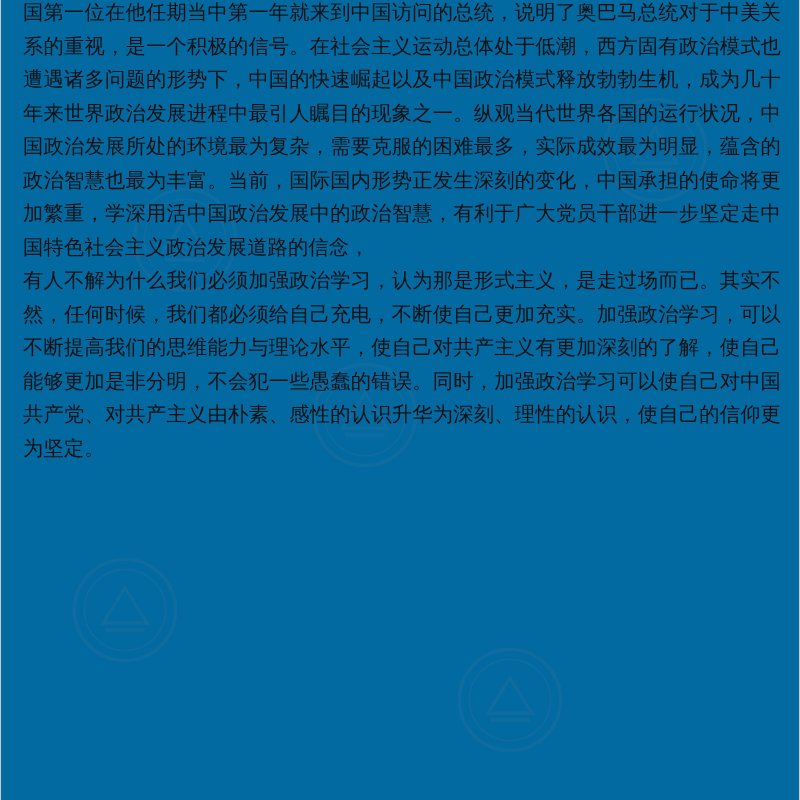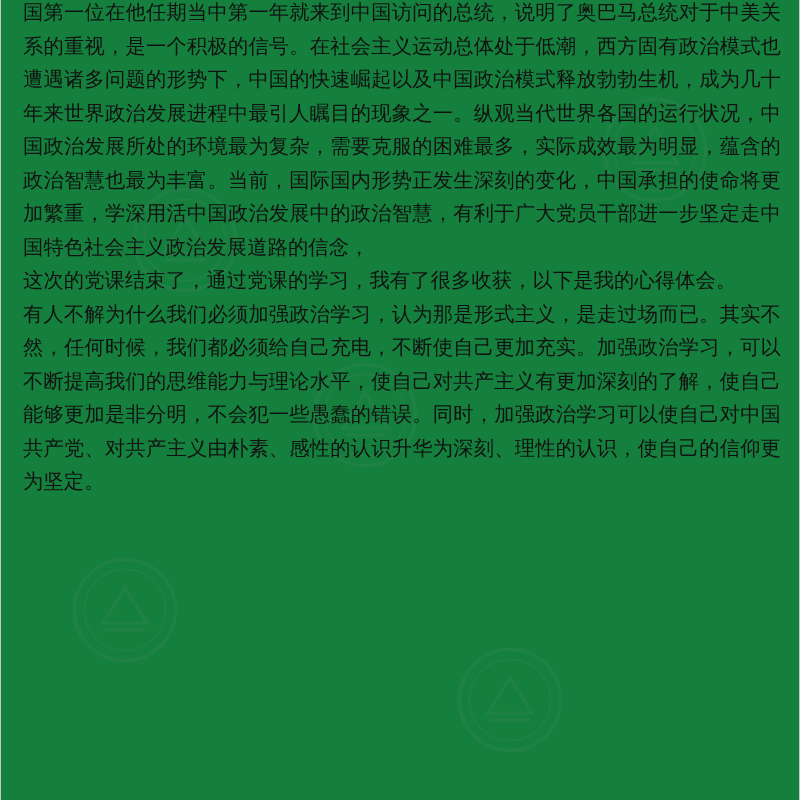--- a/index.html
+++ b/index.html
@@ -6,21 +6,21 @@
     margin: 0;
     padding: 0;
     background: #ffffff;
   }
 
   #page {
     position: relative;
     width: 800px;
     height: 800px;
     overflow: hidden;
-    background: #15803d;
+    background: #0369a1;
     box-sizing: border-box;
     padding-left: 8px;
   }
 
   
   #border-left,
   #border-right {
     position: absolute;
     top: 0;
     bottom: 0;
@@ -115,18 +115,17 @@
     <svg width="110" height="110" viewBox="0 0 100 100">
       <circle cx="50" cy="50" r="46" fill="none" stroke="currentColor" stroke-width="3"></circle>
       <circle cx="50" cy="50" r="37" fill="none" stroke="currentColor" stroke-width="1.5"></circle>
       <path d="M30 62 L50 30 L70 62 Z" fill="none" stroke="currentColor" stroke-width="3"></path>
       <path d="M32 68 H68" stroke="currentColor" stroke-width="3"></path>
     </svg>
   </div>
 
   <div id="text-column">
     <p class="para clipped-top">国第一位在他任期当中第一年就来到中国访问的总统，说明了奥巴马总统对于中美关系的重视，是一个积极的信号。在社会主义运动总体处于低潮，西方固有政治模式也遭遇诸多问题的形势下，中国的快速崛起以及中国政治模式释放勃勃生机，成为几十年来世界政治发展进程中最引人瞩目的现象之一。纵观当代世界各国的运行状况，中国政治发展所处的环境最为复杂，需要克服的困难最多，实际成效最为明显，蕴含的政治智慧也最为丰富。当前，国际国内形势正发生深刻的变化，中国承担的使命将更加繁重，学深用活中国政治发展中的政治智慧，有利于广大党员干部进一步坚定走中国特色社会主义政治发展道路的信念，</p>
-    <p class="para">这次的党课结束了，通过党课的学习，我有了很多收获，以下是我的心得体会。</p>
     <p class="para">有人不解为什么我们必须加强政治学习，认为那是形式主义，是走过场而已。其实不然，任何时候，我们都必须给自己充电，不断使自己更加充实。加强政治学习，可以不断提高我们的思维能力与理论水平，使自己对共产主义有更加深刻的了解，使自己能够更加是非分明，不会犯一些愚蠢的错误。同时，加强政治学习可以使自己对中国共产党、对共产主义由朴素、感性的认识升华为深刻、理性的认识，使自己的信仰更为坚定。</p>
 
   </div>
 
 </div>
 
 </body></html>

